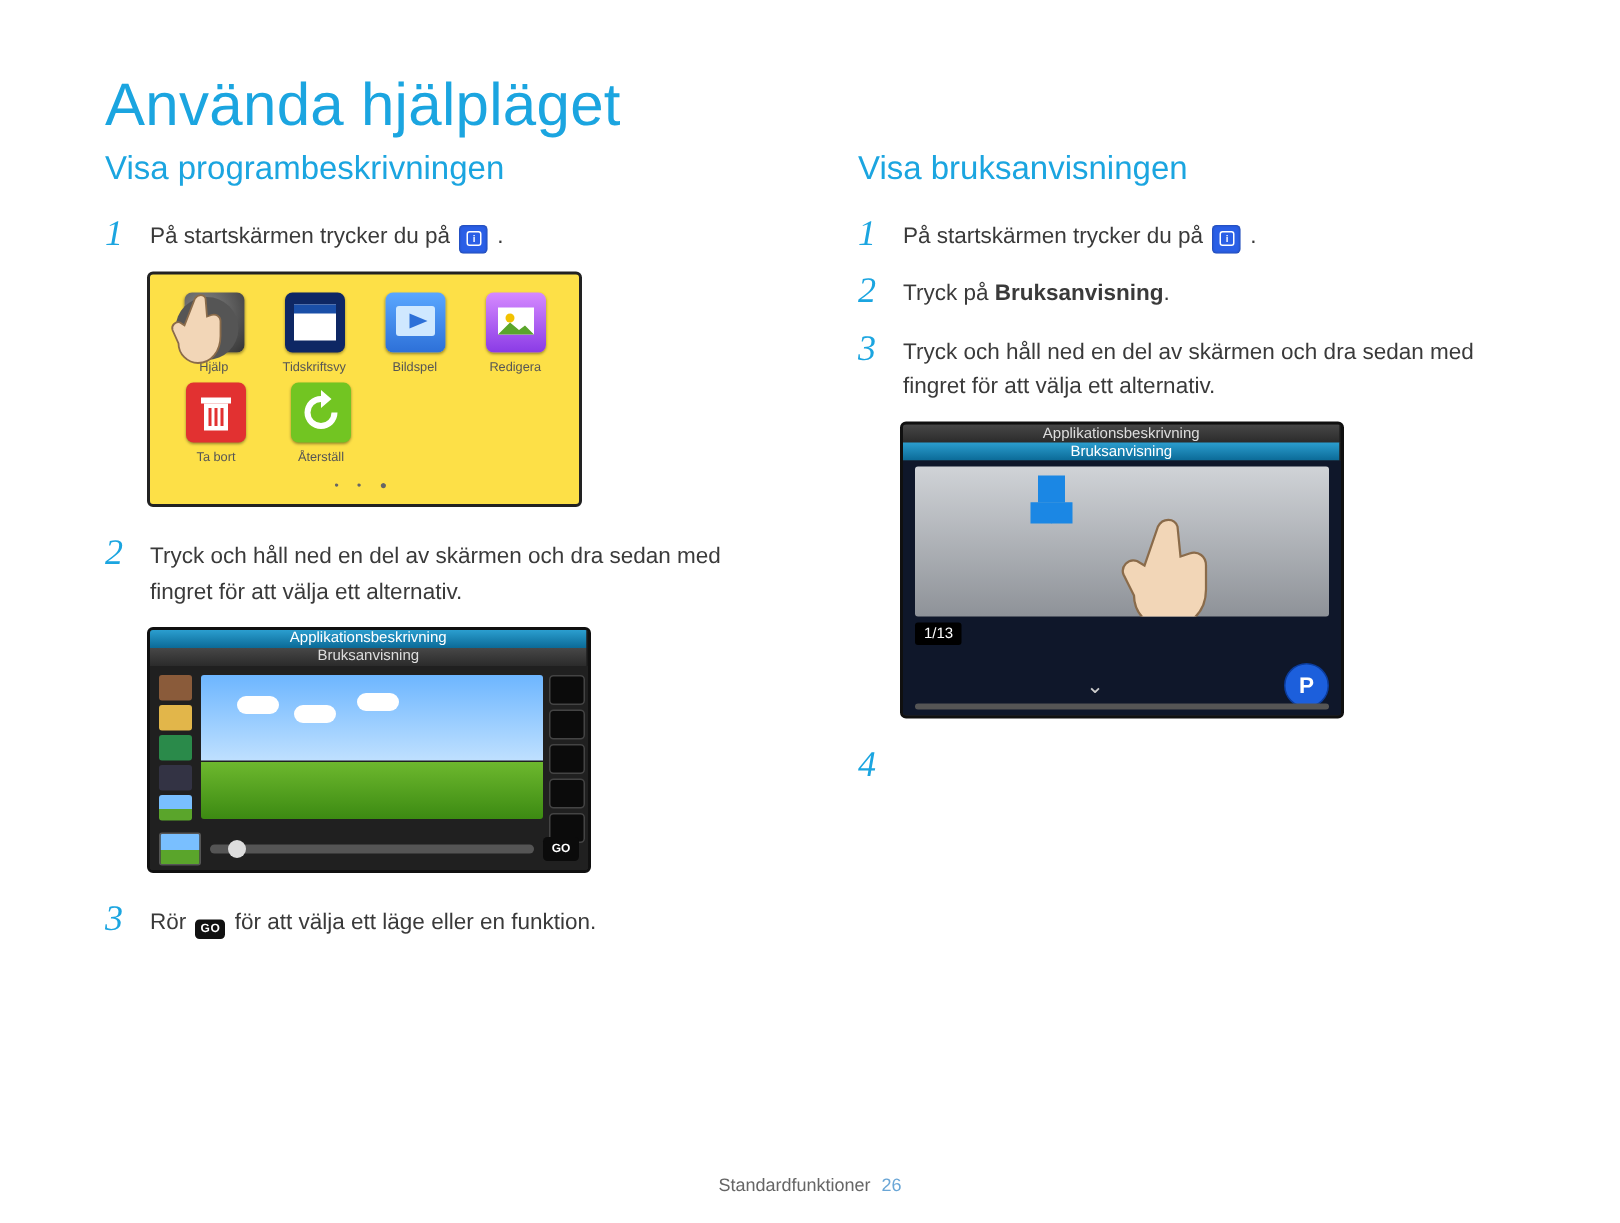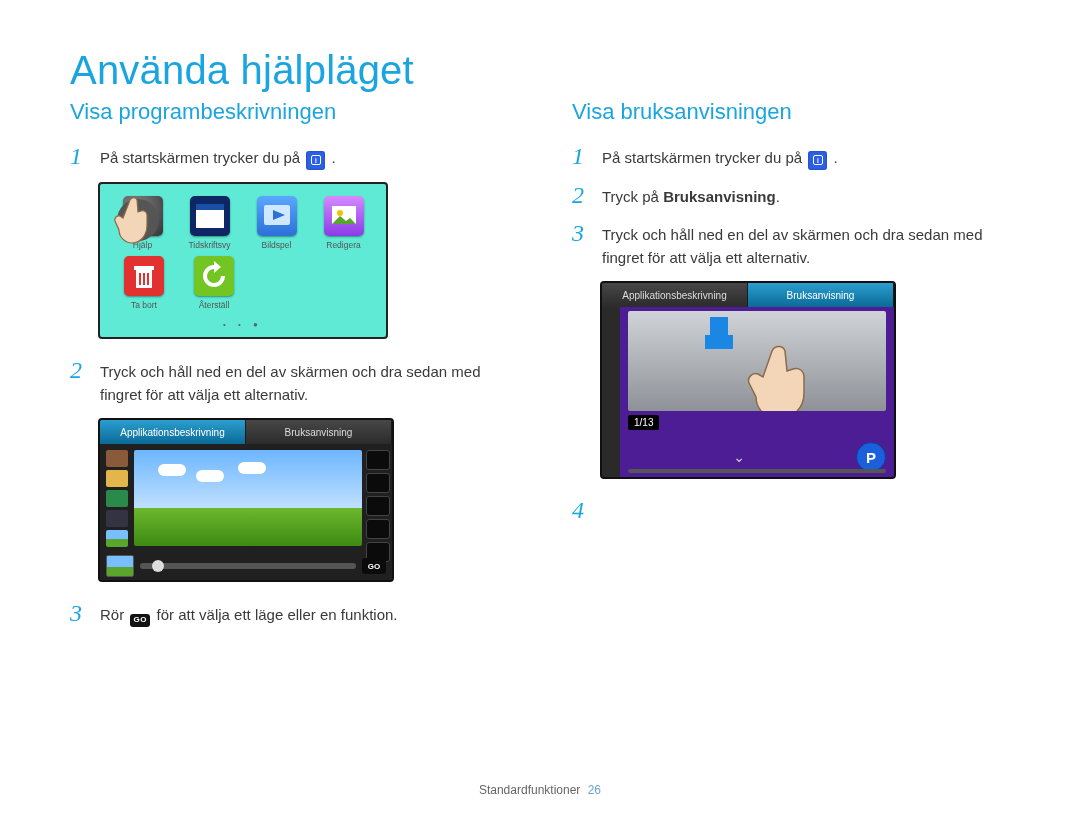--- a/index.html
+++ b/index.html
@@ -38,21 +38,21 @@
     font-size:12px;font-weight:bold;vertical-align:-4px;margin:0 2px;
     border:1px solid #0b3c9c;
   }
   .bold{font-weight:bold;}
 
   
   .device{
     width:286px;border:2px solid #222;border-radius:4px;margin:4px 0 18px 28px;
     background:#111;
   }
-  .device.white-bg{background:#5eead4;}
+  .device.white-bg{background:#fde047;}
   .app-grid{padding:12px 20px 2px 20px;}
   .app-row{display:flex;gap:22px;margin-bottom:6px;}
   .app{width:48px;text-align:center;}
   .app .ic{
     width:40px;height:40px;border-radius:5px;margin:0 auto 4px auto;
     display:flex;align-items:center;justify-content:center;color:#fff;
     box-shadow:0 1px 2px rgba(0,0,0,.4);
   }
   .ic-help{background:radial-gradient(circle at 30% 30%,#888,#333);}
   .ic-mag{background:#0e2764;}
@@ -65,21 +65,21 @@
   .finger{
     position:relative;
   }
   .finger svg{position:absolute;left:-12px;top:-6px;width:60px;height:60px;}
 
   
   .device-dark{
     width:292px;margin:10px 0 18px 28px;border:2px solid #101010;border-radius:4px;
     background:#2a2a2a;overflow:hidden;
   }
-  .tabs{display:flex;height:24px;}
+  .tabs{display:flex;height:24px;flex-direction:column;}
   .tab{
     flex:1;display:flex;align-items:center;justify-content:center;font-size:10px;color:#ddd;
     background:linear-gradient(#474747,#2b2b2b);border-right:1px solid #1a1a1a;
   }
   .tab.active{background:linear-gradient(#2b9ecf,#0b6a97);color:#fff;}
   .screen-body{height:130px;background:#202020;position:relative;padding:6px 6px 0 6px;}
   .thumb-col{position:absolute;left:6px;top:6px;width:22px;}
   .thumb{width:22px;height:17px;margin-bottom:3px;border-radius:2px;}
   .main-photo{
     position:absolute;left:34px;right:30px;top:6px;bottom:34px;
@@ -90,21 +90,21 @@
   .grass{position:absolute;left:0;right:0;bottom:0;height:40%;background:linear-gradient(#6db82e,#3c8a12);}
   .right-col{position:absolute;right:4px;top:6px;width:22px;}
   .rbtn{width:22px;height:18px;margin-bottom:3px;background:#0b0b0b;border:1px solid #444;border-radius:3px;}
   .footer{position:absolute;left:0;right:0;bottom:0;height:28px;display:flex;align-items:center;padding:0 6px;gap:6px;}
   .ft-thumb{width:26px;height:20px;border:1px solid #555;border-radius:2px;background:linear-gradient(#79bfff 0%, #79bfff 55%, #5aa52b 55%);}
   .ft-bar{flex:1;height:6px;background:#555;border-radius:3px;position:relative;}
   .ft-bar .knob{position:absolute;left:12px;top:-3px;width:12px;height:12px;border-radius:50%;background:#ddd;}
   .ft-go{width:24px;height:16px;border-radius:3px;background:#0b0b0b;color:#fff;font-size:8px;display:flex;align-items:center;justify-content:center;font-weight:bold;}
 
   
-  .screen-body2{height:170px;background:#4c1d95;position:relative;margin-left:18px;}
+  .screen-body2{height:170px;background:#0f172a;position:relative;}
   .hand-area{
     position:absolute;left:8px;right:8px;top:4px;height:100px;
     background:linear-gradient(#d0d3d7,#8e9298);border-radius:2px;
     overflow:hidden;
   }
   .arrow-down{
     position:absolute;left:82px;top:6px;
   }
   .arrow-down div{width:18px;height:18px;background:#1b87e4;}
   .arrow-down .tri{width:0;height:0;border-left:14px solid transparent;border-right:14px solid transparent;border-top:14px solid #1b87e4;margin-left:-5px;}

